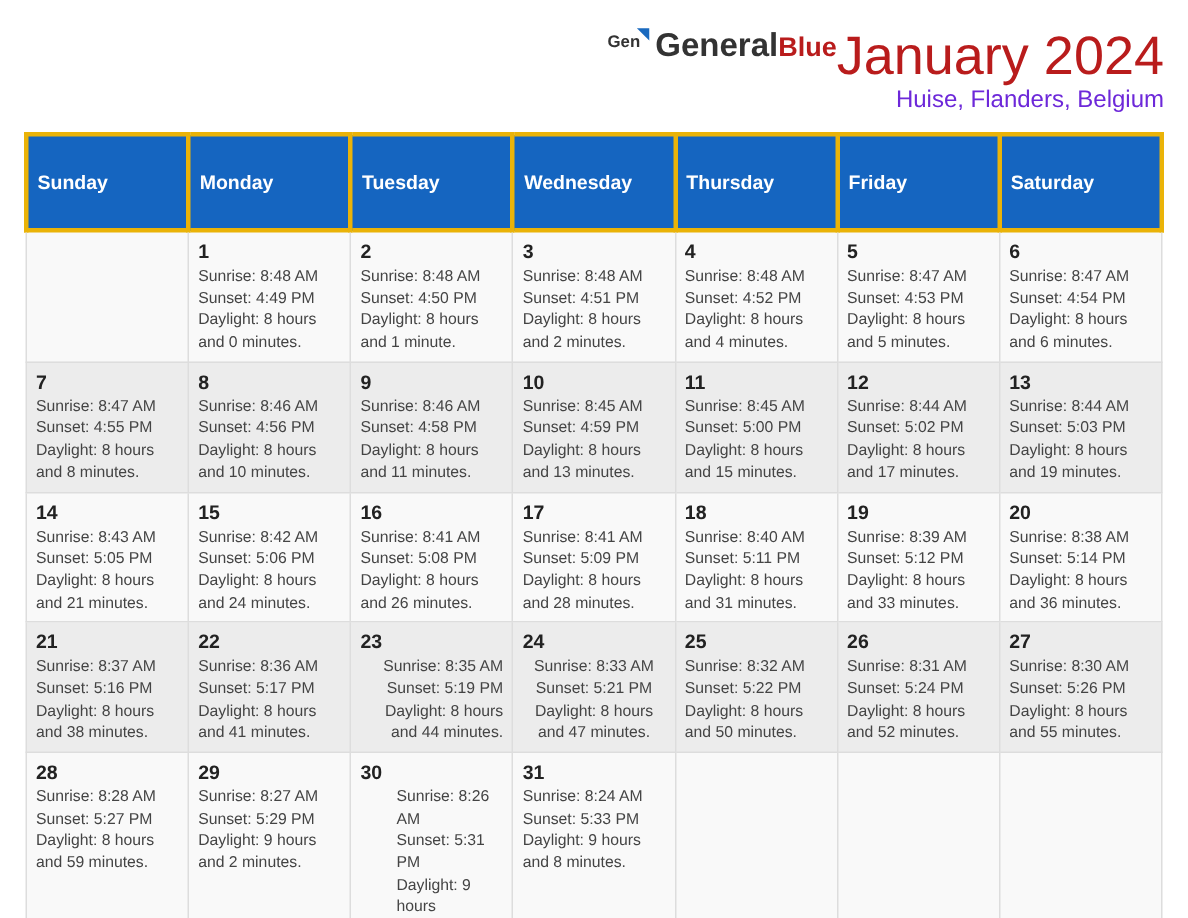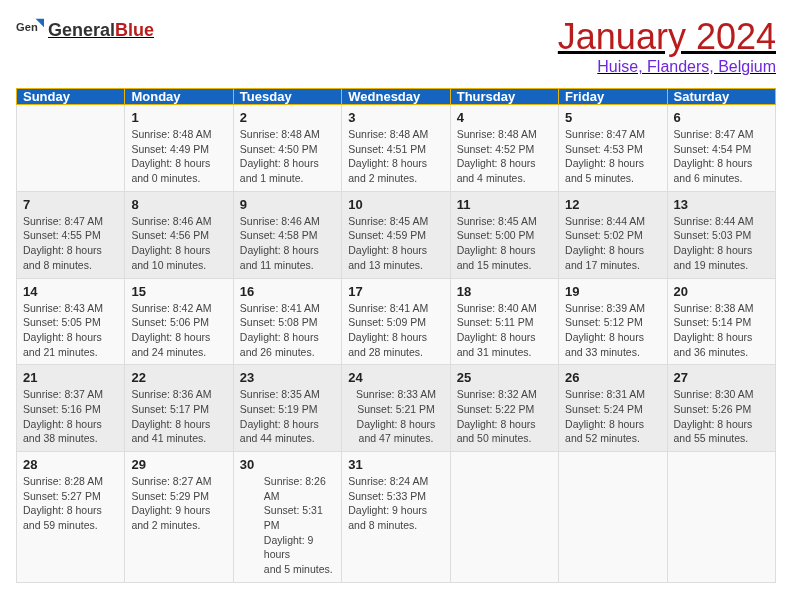--- a/index.html
+++ b/index.html
@@ -5,32 +5,31 @@
     * { margin: 0; padding: 0; box-sizing: border-box; }
     body {
       font-family: Arial, sans-serif;
       background: #fff;
       width: 792px;
       min-height: 612px;
       padding: 16px;
     }
     .header {
       display: flex;
-      justify-content: space-between;
+      justify-content: flex-end;
       align-items: flex-start;
       margin-bottom: 12px;
-      text-decoration: underline;
     }
     .logo {
       display: flex;
       align-items: center;
       gap: 4px;
     }
     .logo-text-general {
-      font-size: 18px;
+      font-size: 22px;
       font-weight: bold;
       color: #333;
     }
     .logo-text-blue {
       font-size: 18px;
       font-weight: bold;
       color: #b91c1c;
     }
     .logo-icon {
       width: 28px;
@@ -49,24 +48,24 @@
       color: #6d28d9;
     }
     table {
       width: 100%;
       border-collapse: collapse;
       table-layout: fixed;
     }
     thead tr th {
       background-color: #1565c0;
       color: #fff;
-      padding: 0 6px;
+      padding: 23px 6px;
       font-size: 13px;
       text-align: left;
-      border: 1px solid #eab308;
+      border: 3px solid #eab308;
     }
     tbody tr td {
       vertical-align: top;
       border: 1px solid #ddd;
       padding: 5px 6px;
       font-size: 11px;
       color: #333;
       background: #fff;
       height: 80px;
     }
@@ -281,21 +280,21 @@
         </td>
         <td>
           <span class="day-number">22</span>
           <div class="day-info" style="white-space: pre-line;">Sunrise: 8:36 AM
 Sunset: 5:17 PM
 Daylight: 8 hours
 and 41 minutes.</div>
         </td>
         <td>
           <span class="day-number">23</span>
-          <div class="day-info" style="white-space: pre-line;">Sunrise: 8:35 AM
+          <div class="day-info" style="white-space: pre-line; text-align: right;">Sunrise: 8:35 AM
 Sunset: 5:19 PM
 Daylight: 8 hours
 and 44 minutes.</div>
         </td>
         <td>
           <span class="day-number">24</span>
           <div class="day-info" style="white-space: pre-line; text-align: center;">Sunrise: 8:33 AM
 Sunset: 5:21 PM
 Daylight: 8 hours
 and 47 minutes.</div>

